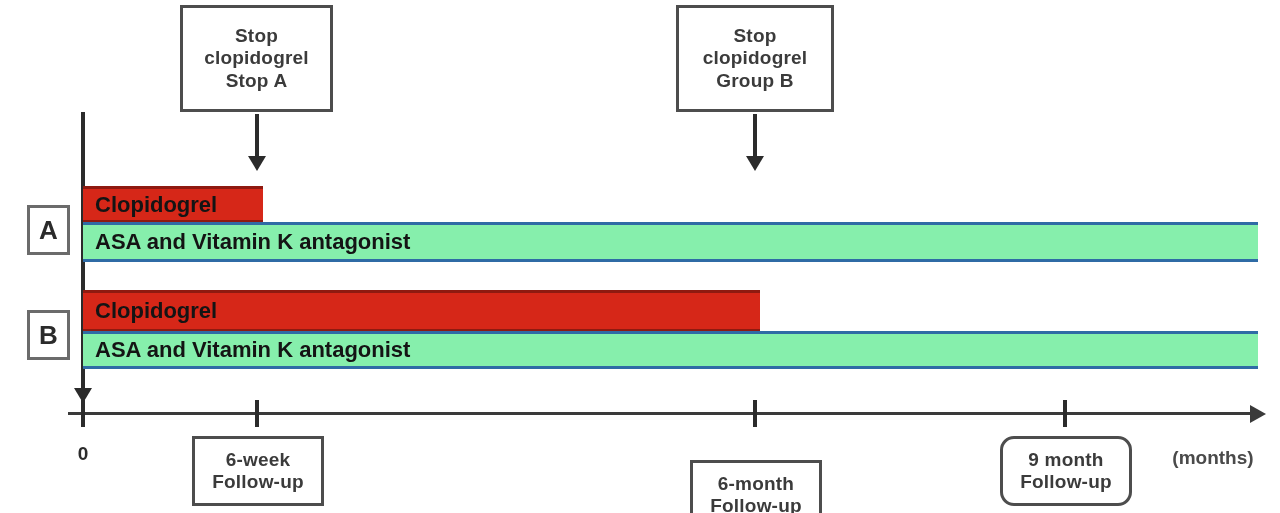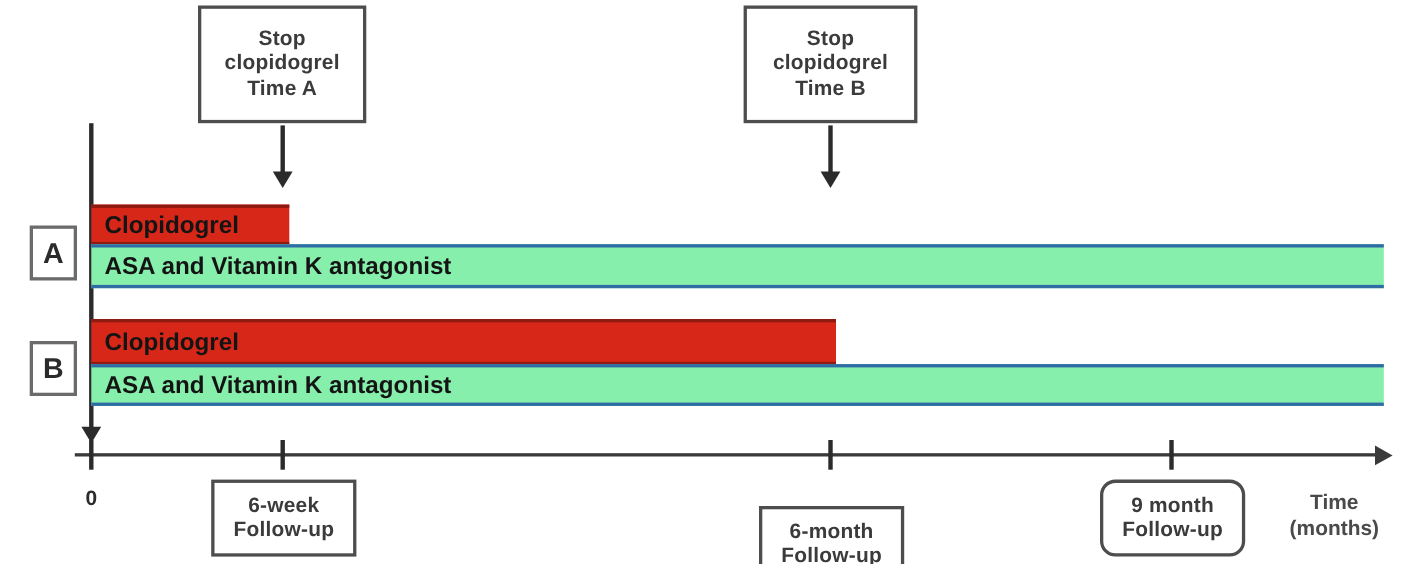--- a/index.html
+++ b/index.html
@@ -134,27 +134,27 @@
 </style>
 </head>
 <body>
 
 <div id="figure">
 
 
   <div class="box top-box" style="left:180px; top:5px; width:153px; height:107px;">
     <span class="ln">Stop</span>
     <span class="ln">clopidogrel</span>
-    <span class="ln">Time A</span>
+    <span class="ln">Stop A</span>
   </div>
 
   <div class="box top-box" style="left:676px; top:5px; width:158px; height:107px;">
     <span class="ln">Stop</span>
     <span class="ln">clopidogrel</span>
-    <span class="ln">Time B</span>
+    <span class="ln">Group B</span>
   </div>
 
   <div class="vline" style="left:81px; top:112px; width:4px; height:278px;"></div>
   <div class="arrow-head-down" style="left:74px; top:388px;"></div>
 
   <div class="arrow-shaft" style="left:255px; top:114px; height:44px;"></div>
   <div class="arrow-head-down" style="left:248px; top:156px;"></div>
 
   <div class="arrow-shaft" style="left:753px; top:114px; height:44px;"></div>
   <div class="arrow-head-down" style="left:746px; top:156px;"></div>
@@ -202,17 +202,16 @@
     <span class="ln">6-month</span>
     <span class="ln">Follow-up</span>
   </div>
 
   <div class="box fu-box" style="left:1000px; top:436px; width:132px; height:70px;border-radius:14px;">
     <span class="ln">9 month</span>
     <span class="ln">Follow-up</span>
   </div>
 
   <div class="axis-caption" style="left:1148px; top:447px; width:130px;">
-    <span class="ln">Time</span>
     <span class="ln">(months)</span>
   </div>
 
 </div>
 
 </body></html>

